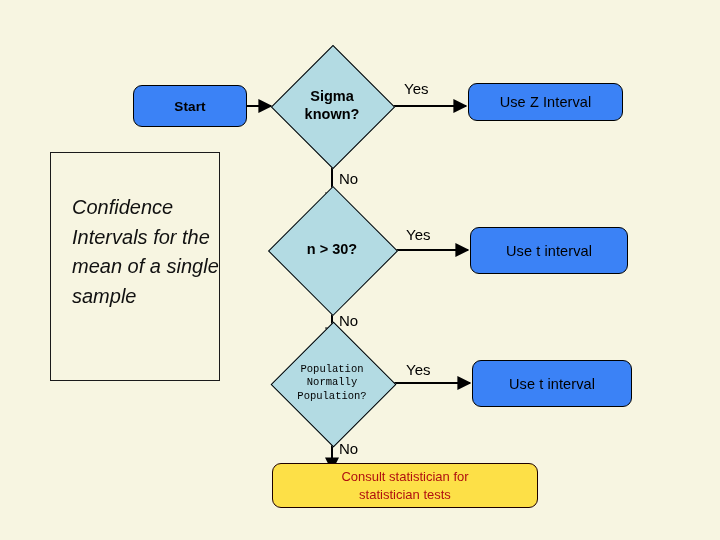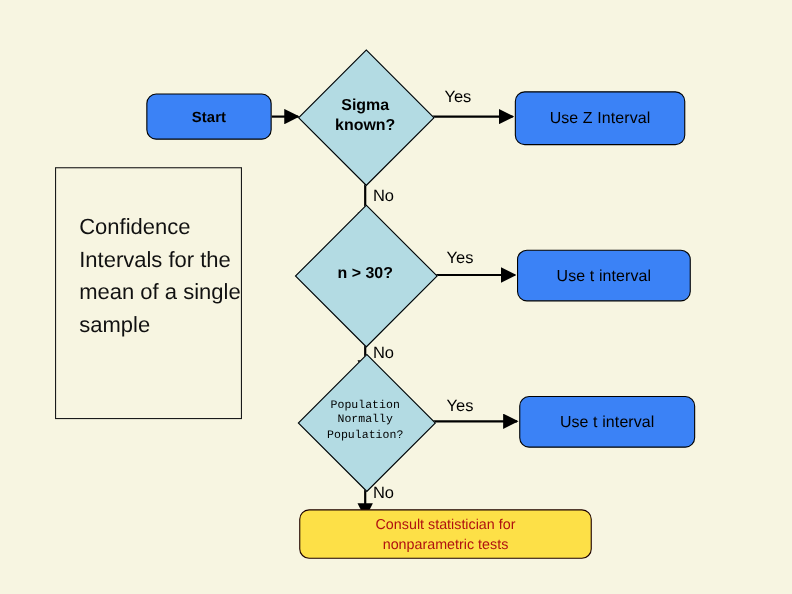--- a/index.html
+++ b/index.html
@@ -65,20 +65,21 @@
     background: transparent;
     border: 1.4px solid #1a1a1a;
   }
 
   .caption-text {
     position: absolute;
     font-size: 20px;
     line-height: 1.48;
     color: #111;
     text-align: left;
+    font-style: italic;
   }
 
   
   .diamond-wrap {
     position: absolute;
   }
   .diamond-shape {
     position: absolute;
     left: 50%;
     top: 50%;
@@ -159,21 +160,21 @@
   <div class="diamond-wrap diamond-big" style="left:271px; top:45px; width:122px; height:122px;">
     <div class="diamond-shape" style="width:86px; height:86px; margin-left:-43px; margin-top:-43px; transform:rotate(45deg);"></div>
     <div class="diamond-label">
       <div>
         <div>Sigma</div>
         <div>known?</div>
       </div>
     </div>
   </div>
 
-  <div class="node rounded-box" style="left:468px; top:83px; width:155px; height:49px;">
+  <div class="node rounded-box" style="left:468px; top:83px; width:155px; height:38px;">
     <span>Use Z Interval</span>
   </div>
 
   <div class="diamond-wrap diamond-mid" style="left:268px; top:186px; width:128px; height:128px;font-weight:bold;">
     <div class="diamond-shape" style="width:90px; height:90px; margin-left:-45px; margin-top:-45px; transform:rotate(45deg);"></div>
     <div class="diamond-label">n &gt; 30?</div>
   </div>
 
   <div class="node rounded-box" style="left:470px; top:227px; width:158px; height:47px;">
     <span>Use t interval</span>
@@ -190,21 +191,21 @@
     </div>
   </div>
 
   <div class="node rounded-box" style="left:472px; top:360px; width:160px; height:47px;">
     <span>Use t interval</span>
   </div>
 
   <div class="node red-box" style="left:272px; top:463px; width:266px; height:45px;">
     <div>
       <div>Consult statistician for</div>
-      <div>nonparametric tests</div>
+      <div>statistician tests</div>
     </div>
   </div>
 
   <div class="edge-label" style="left:404px; top:80px;">Yes</div>
 
   <div class="edge-label" style="left:339px; top:170px;">No</div>
 
   <div class="edge-label" style="left:406px; top:226px;">Yes</div>
 
   <div class="edge-label" style="left:339px; top:312px;">No</div>

